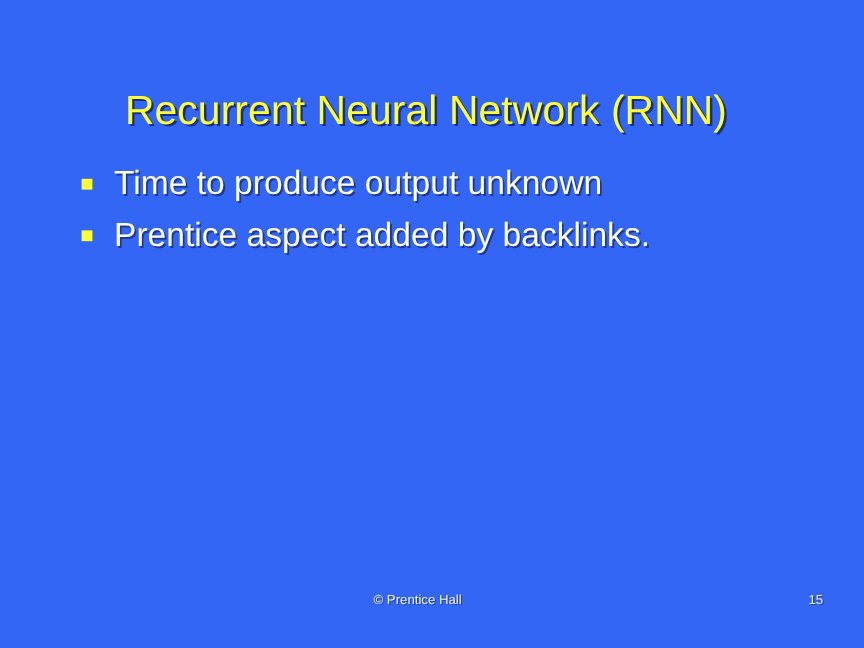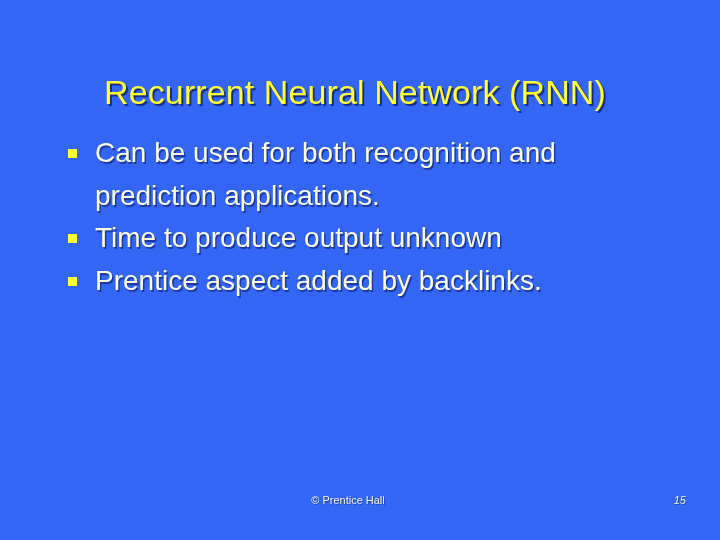--- a/index.html
+++ b/index.html
@@ -78,38 +78,33 @@
     text-shadow: 1px 1px 0 rgba(0, 0, 50, 0.35);
   }
   .footer-pagenum {
     position: absolute;
     right: 34px;
     top: 493px;
     font-size: 11px;
     line-height: 14px;
     color: #f2f2e0;
     text-shadow: 1px 1px 0 rgba(0, 0, 50, 0.35);
-    font-style: italic;
   }
 </style>
 </head>
 <body>
 
 <div class="slide">
 
   <h1 class="slide-title">Recurrent Neural Network (RNN)</h1>
 
   <ul class="body-list">
 
 
 
-    <li class="bullet-item">
-      <span class="bullet-marker"></span>
-      <span class="bullet-text">Can be used for both recognition and prediction applications.</span>
-    </li>
 
     <li class="bullet-item">
       <span class="bullet-marker"></span>
       <span class="bullet-text">Time to produce output unknown</span>
     </li>
 
     <li class="bullet-item">
       <span class="bullet-marker"></span>
       <span class="bullet-text">Prentice aspect added by backlinks.</span>
     </li>

